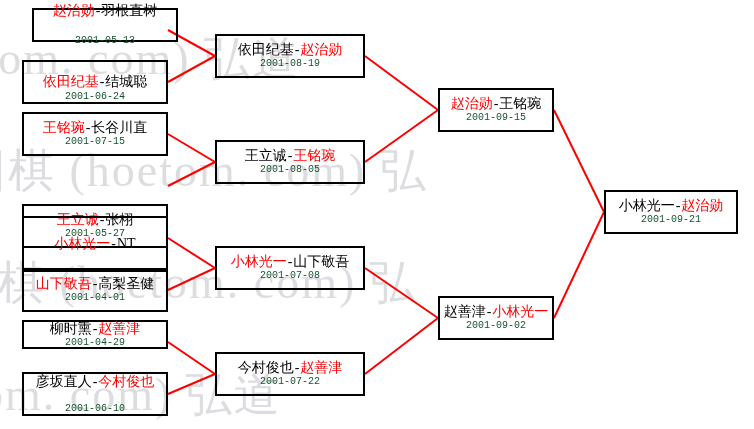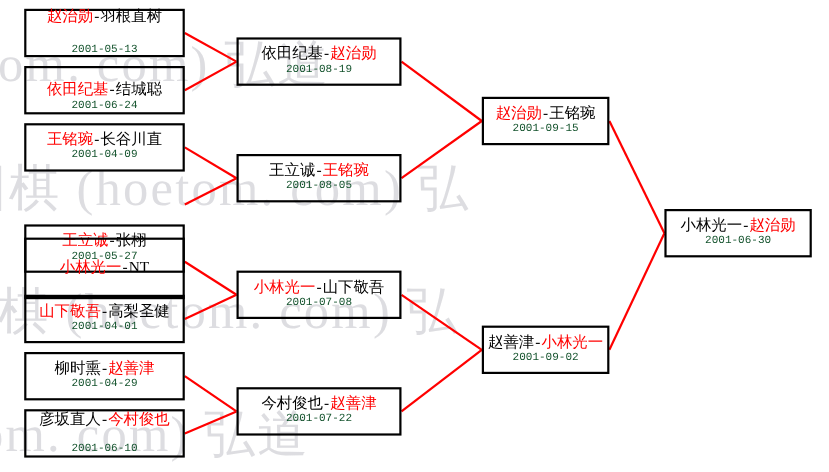--- a/index.html
+++ b/index.html
@@ -85,44 +85,44 @@
       <line x1="168" y1="394" x2="215" y2="374" stroke="#ff0000" stroke-width="2"></line>
       <line x1="365" y1="56" x2="438" y2="110" stroke="#ff0000" stroke-width="2"></line>
       <line x1="365" y1="162" x2="438" y2="110" stroke="#ff0000" stroke-width="2"></line>
       <line x1="365" y1="268" x2="438" y2="318" stroke="#ff0000" stroke-width="2"></line>
       <line x1="365" y1="374" x2="438" y2="318" stroke="#ff0000" stroke-width="2"></line>
       <line x1="554" y1="110" x2="604" y2="212" stroke="#ff0000" stroke-width="2"></line>
       <line x1="554" y1="318" x2="604" y2="212" stroke="#ff0000" stroke-width="2"></line>
     </svg>
 
   <div id="boxes">
-      <div class="box" style="left: 22px; top: 8px; width: 146px; height: 44px; gap: 16px;">
+      <div class="box" style="left: 32px; top: 8px; width: 146px; height: 34px; gap: 16px;">
         <div class="players"><span class="win">赵治勋</span><span class="sep">-</span><span>羽根直树</span></div>
         <div class="date">2001-05-13</div>
       </div>
       <div class="box" style="left: 22px; top: 60px; width: 146px; height: 44px; justify-content: flex-end;">
         <div class="players"><span class="win">依田纪基</span><span class="sep">-</span><span>结城聪</span></div>
         <div class="date">2001-06-24</div>
       </div>
       <div class="box" style="left: 22px; top: 112px; width: 146px; height: 44px;">
         <div class="players"><span class="win">王铭琬</span><span class="sep">-</span><span>长谷川直</span></div>
-        <div class="date">2001-04-09</div>
+        <div class="date">2001-07-15</div>
       </div>
       <div class="box" style="left: 22px; top: 164px; width: 146px; height: 44px; margin-top: 40px;">
         <div class="players"><span class="win">王立诚</span><span class="sep">-</span><span>张栩</span></div>
         <div class="date">2001-05-27</div>
       </div>
       <div class="box" style="left: 22px; top: 216px; width: 146px; height: 56px;">
         <div class="players"><span class="win">小林光一</span><span class="sep">-</span><span>NT</span></div>
       </div>
       <div class="box" style="left: 22px; top: 268px; width: 146px; height: 44px; justify-content: center;">
         <div class="players"><span class="win">山下敬吾</span><span class="sep">-</span><span>高梨圣健</span></div>
         <div class="date">2001-04-01</div>
       </div>
-      <div class="box" style="left: 22px; top: 320px; width: 146px; height: 44px; text-align: right;">
+      <div class="box" style="left: 22px; top: 320px; width: 146px; height: 29px; text-align: right;">
         <div class="players"><span>柳时熏</span><span class="sep">-</span><span class="win">赵善津</span></div>
         <div class="date">2001-04-29</div>
       </div>
       <div class="box" style="left: 22px; top: 372px; width: 146px; height: 44px; justify-content: space-between;">
         <div class="players"><span>彦坂直人</span><span class="sep">-</span><span class="win">今村俊也</span></div>
         <div class="date">2001-06-10</div>
       </div>
       <div class="box" style="left: 215px; top: 34px; width: 150px; height: 44px;">
         <div class="players"><span>依田纪基</span><span class="sep">-</span><span class="win">赵治勋</span></div>
         <div class="date">2001-08-19</div>
@@ -142,16 +142,16 @@
       <div class="box" style="left: 438px; top: 88px; width: 116px; height: 44px;">
         <div class="players"><span class="win">赵治勋</span><span class="sep">-</span><span>王铭琬</span></div>
         <div class="date">2001-09-15</div>
       </div>
       <div class="box" style="left: 438px; top: 296px; width: 116px; height: 44px;">
         <div class="players"><span>赵善津</span><span class="sep">-</span><span class="win">小林光一</span></div>
         <div class="date">2001-09-02</div>
       </div>
       <div class="box" style="left: 604px; top: 190px; width: 134px; height: 44px;">
         <div class="players"><span>小林光一</span><span class="sep">-</span><span class="win">赵治勋</span></div>
-        <div class="date">2001-06-30</div>
+        <div class="date">2001-09-21</div>
       </div>
     </div>
 </div>
 
 </body></html>

